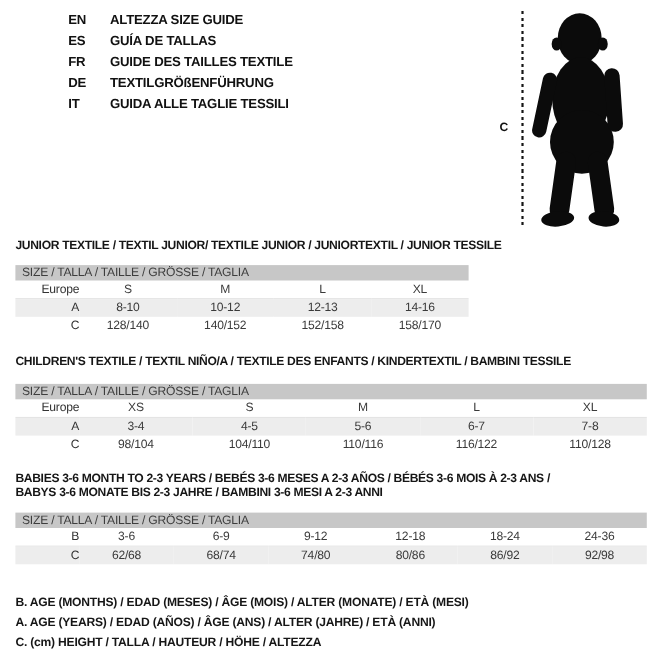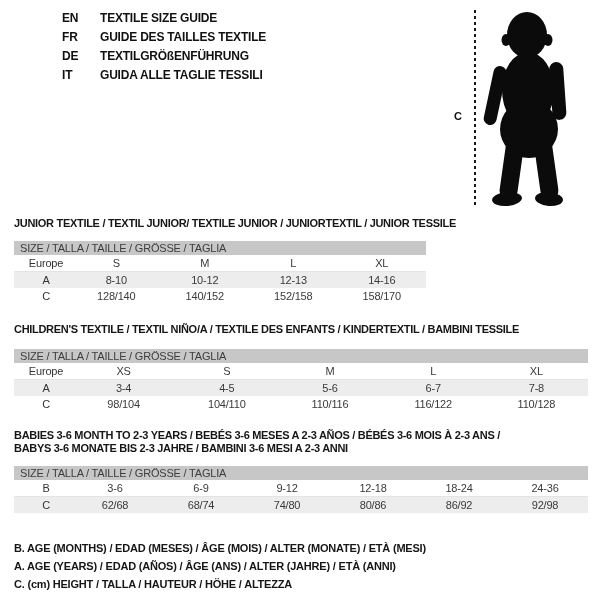--- a/index.html
+++ b/index.html
@@ -27,34 +27,38 @@
   .section:nth-child(2){margin-top:19px;}
   .section:nth-child(2) .size-table{margin-top:13px;}
   .section:nth-child(3){margin-top:17px;}
   .section:nth-child(3) .size-table{margin-top:11px;}
   .size-table{width:574px;border-collapse:collapse;table-layout:fixed;}
   col.label-col{width:58px;}
   .size-header{background:#c7c7c7;height:14px;font-size:11px;font-weight:normal;
     color:#3d3d3d;text-align:left;padding:0 0 0 6px;letter-spacing:-0.2px;}
   .size-table tbody td{height:16px;font-size:11px;color:#3a3a3a;text-align:center;
     padding:0;letter-spacing:-0.2px;}
-  .size-table td.row-label{text-align:center;padding-left:6px;color:#333;margin-top:45px;}
+  .size-table td.row-label{text-align:right;padding-left:6px;color:#333;margin-top:45px;}
   .size-table tbody tr:nth-child(even){background:#ededed;}
   .size-table tbody tr:first-child td{border-bottom:1px solid #e4e4e4;}
   
   #footnotes{margin-top:26px;}
   .footnote{font-size:11px;font-weight:bold;letter-spacing:-0.2px;line-height:18px;color:#161616;}
 </style>
 </head>
 <body>
 
 <div class="lang-block" id="language-legend">
     <div class="lang-row">
       <span class="lang-code">EN</span>
-      <span class="lang-title">TEXTILE SIZE GUIDE</span>
+      <span class="lang-title">ALTEZZA SIZE GUIDE</span>
+    </div>
+    <div class="lang-row">
+      <span class="lang-code">ES</span>
+      <span class="lang-title">GUÍA DE TALLAS</span>
     </div>
     <div class="lang-row">
       <span class="lang-code">FR</span>
       <span class="lang-title">GUIDE DES TAILLES TEXTILE</span>
     </div>
     <div class="lang-row">
       <span class="lang-code">DE</span>
       <span class="lang-title">TEXTILGRÖßENFÜHRUNG</span>
     </div>
     <div class="lang-row">

